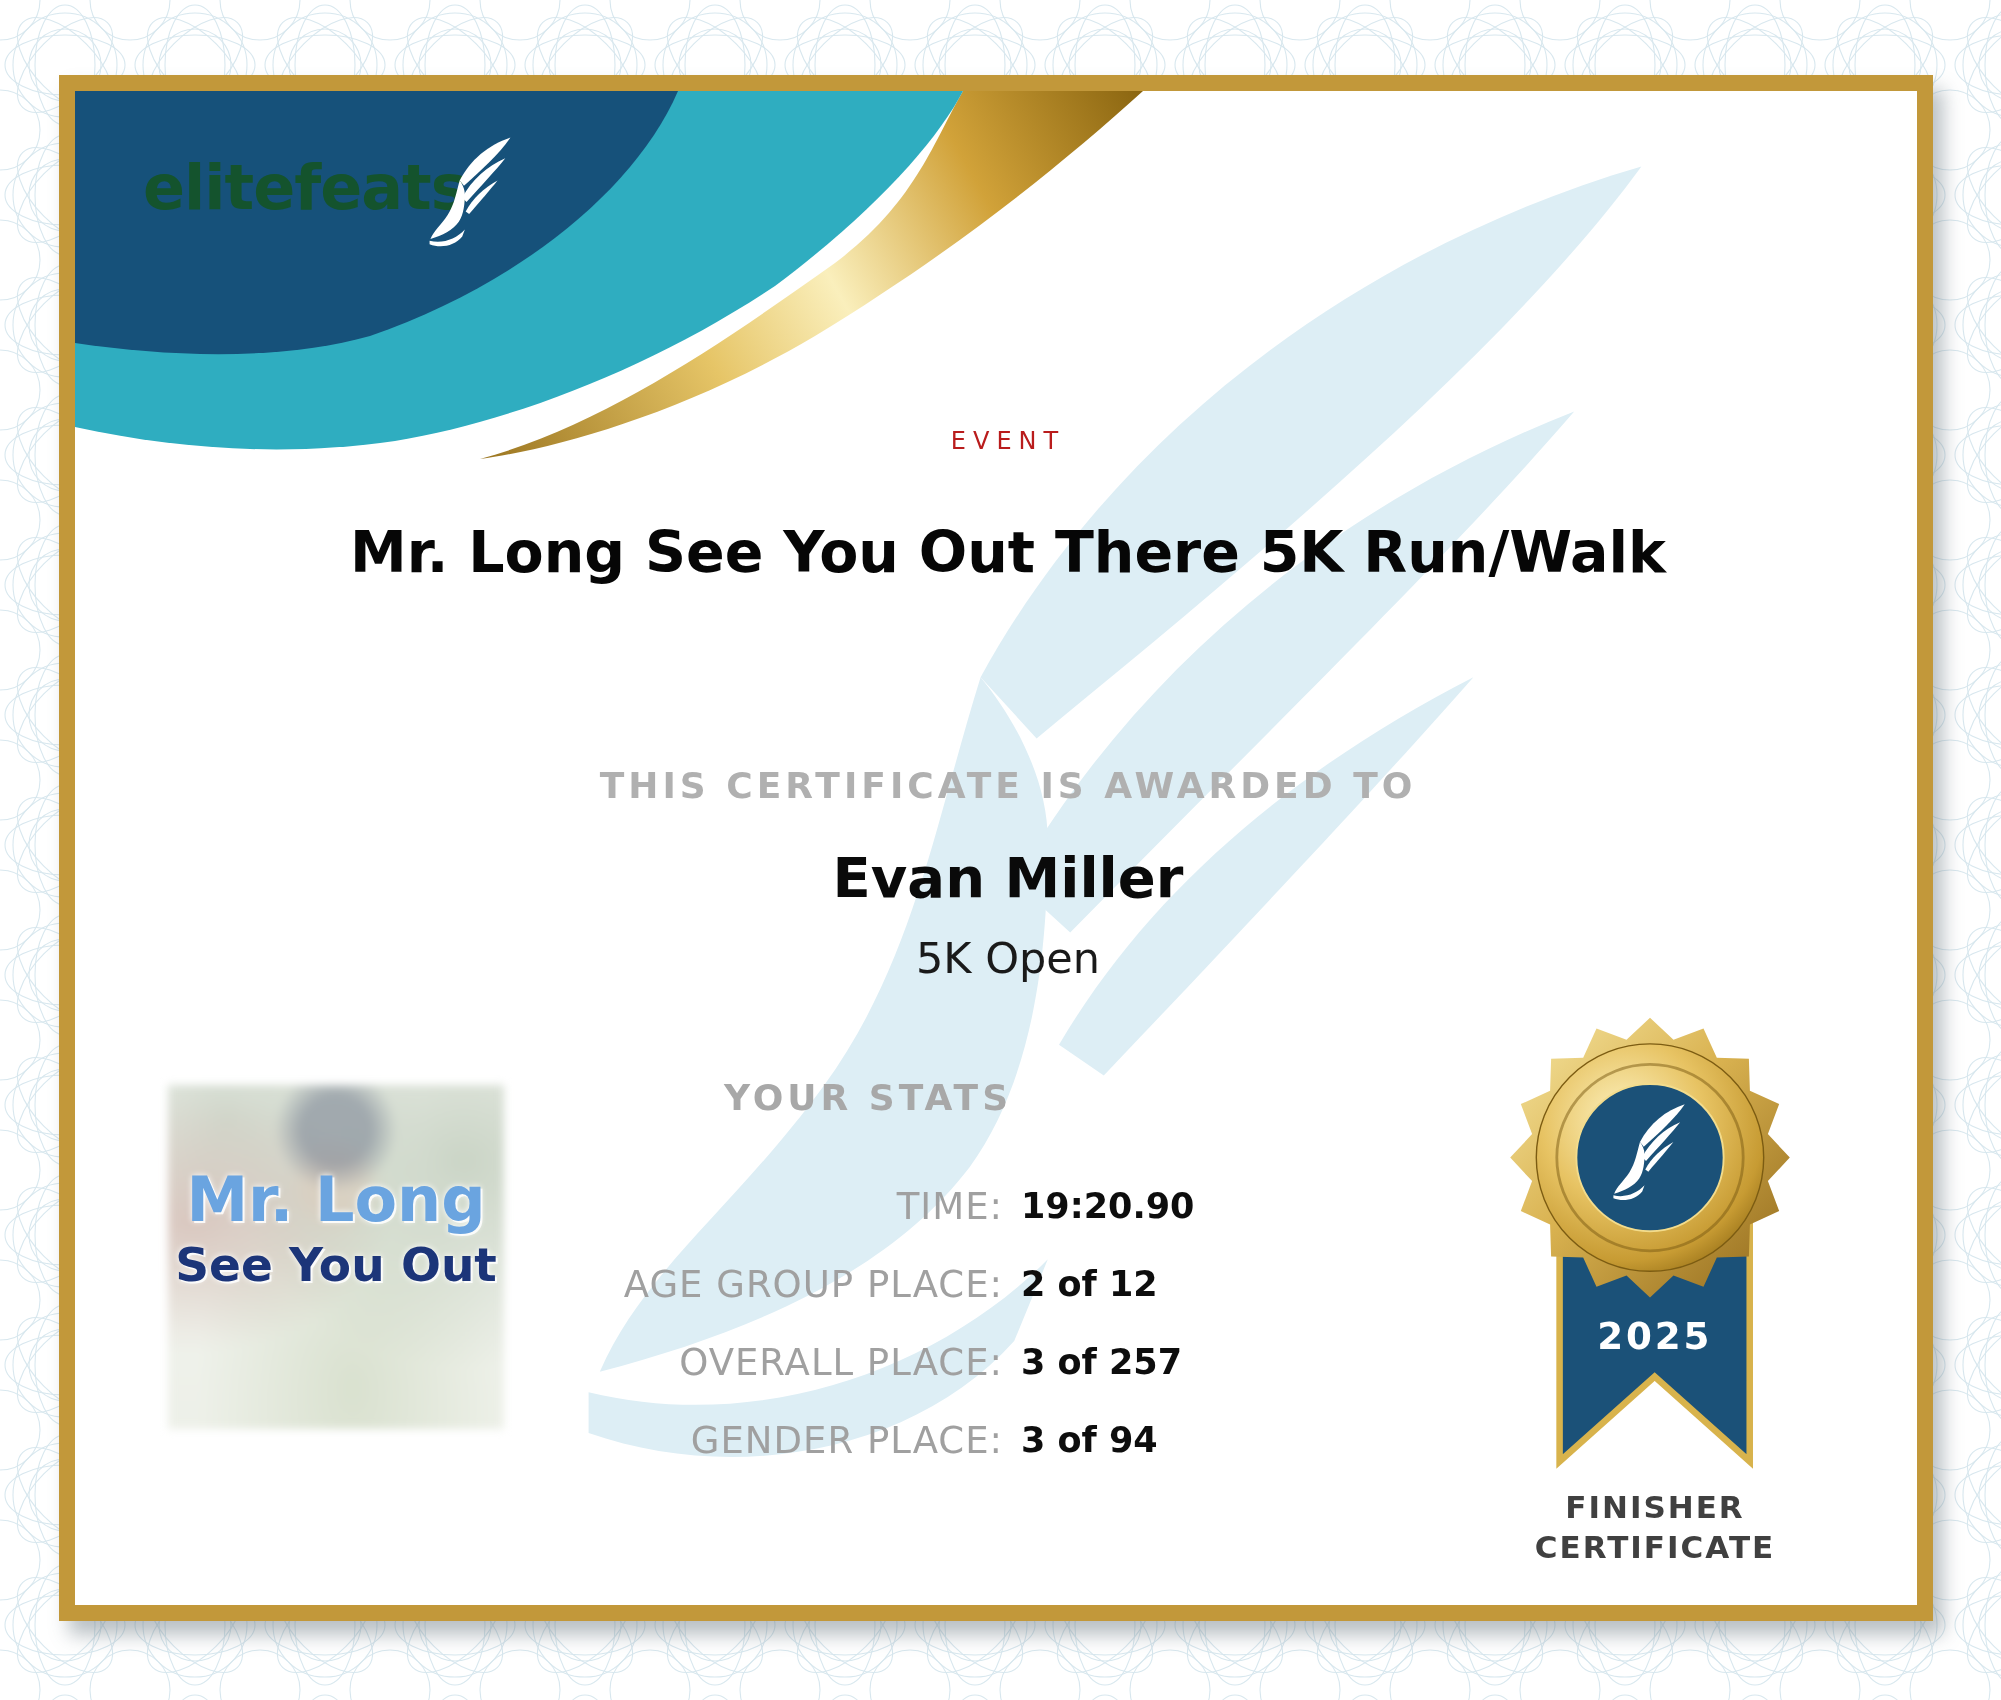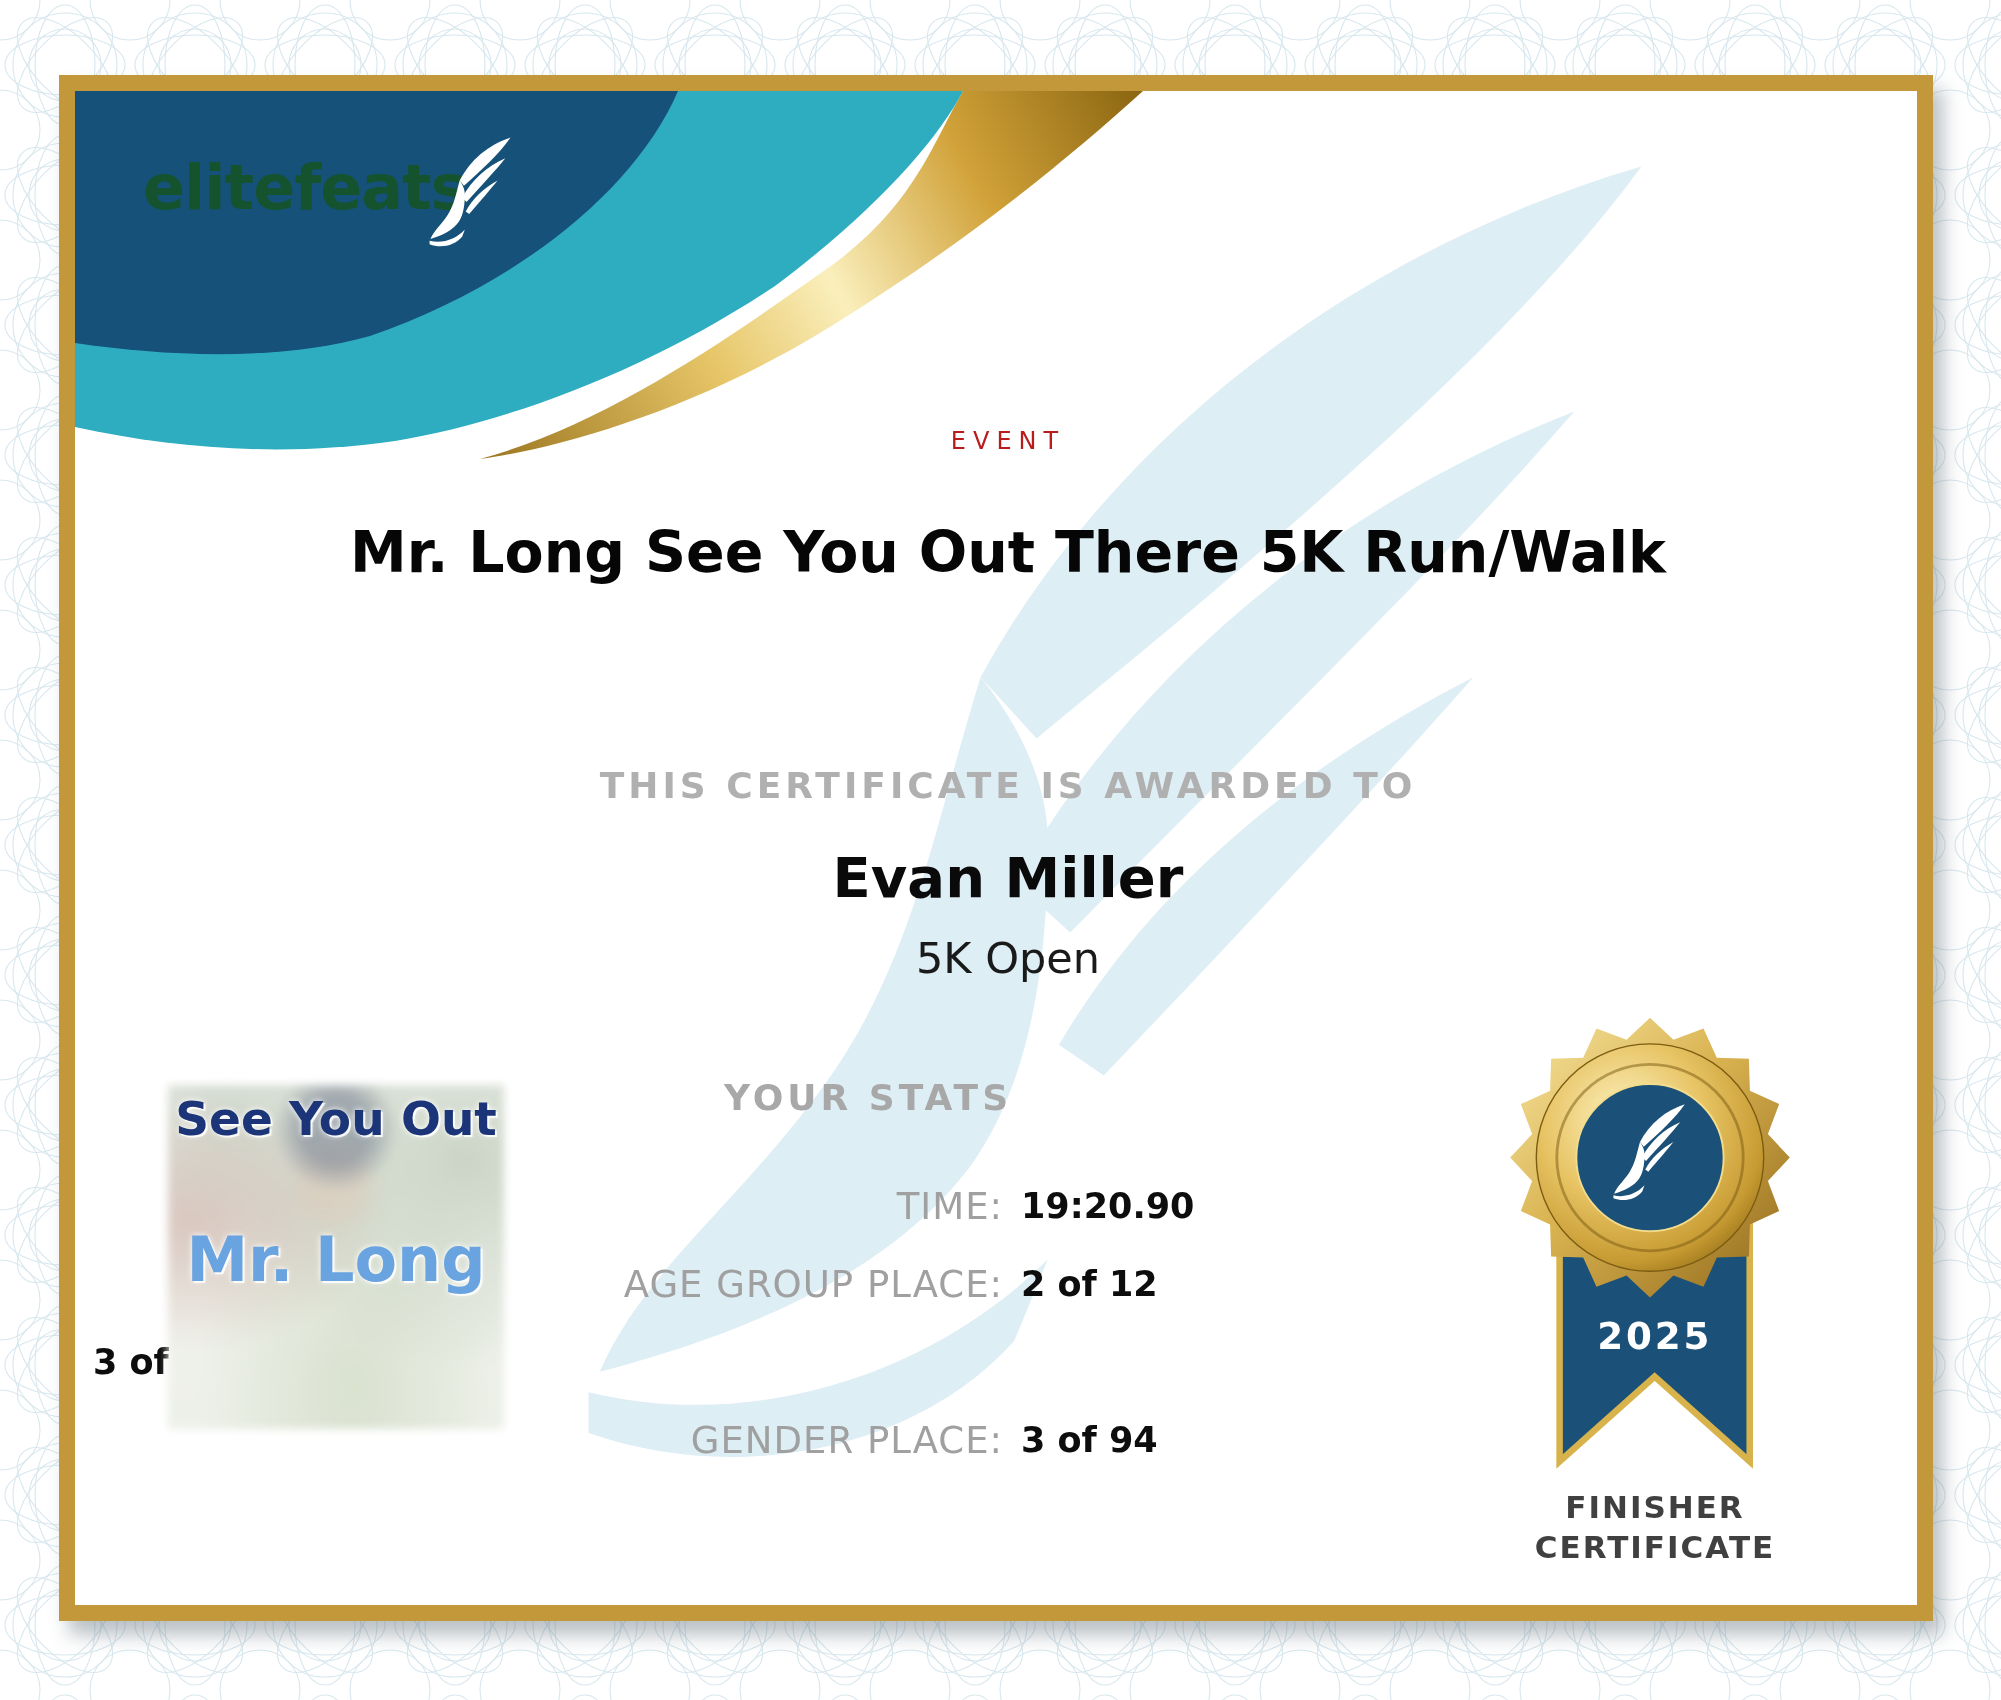--- a/index.html
+++ b/index.html
@@ -137,31 +137,32 @@
     <div class="stats">
       <div class="stat-row">
         <div class="stat-label">TIME:</div>
         <div class="stat-value">19:20.90</div>
       </div>
       <div class="stat-row">
         <div class="stat-label">AGE GROUP PLACE:</div>
         <div class="stat-value">2 of 12</div>
       </div>
       <div class="stat-row">
+        <div class="stat-label">OVERALL PLACE:</div>
         <div class="stat-value">3 of 257</div>
       </div>
       <div class="stat-row">
         <div class="stat-label">GENDER PLACE:</div>
         <div class="stat-value">3 of 94</div>
       </div>
     </div>
 
     <div class="race-logo">
+      <div class="rl-line rl1">Mr. Long</div>
       <div class="rl-line rl2">See You Out</div>
-      <div class="rl-line rl1">Mr. Long</div>
     </div>
 
     <svg class="medal" viewBox="0 0 300 500">
       <defs>
         <linearGradient id="roseGrad" x1="0" y1="0" x2="1" y2="1">
           <stop offset="0" stop-color="#f7e7a3"></stop>
           <stop offset="0.45" stop-color="#d9b250"></stop>
           <stop offset="1" stop-color="#8f671a"></stop>
         </linearGradient>
         <radialGradient id="ringGrad" cx="0.38" cy="0.33" r="0.8">

